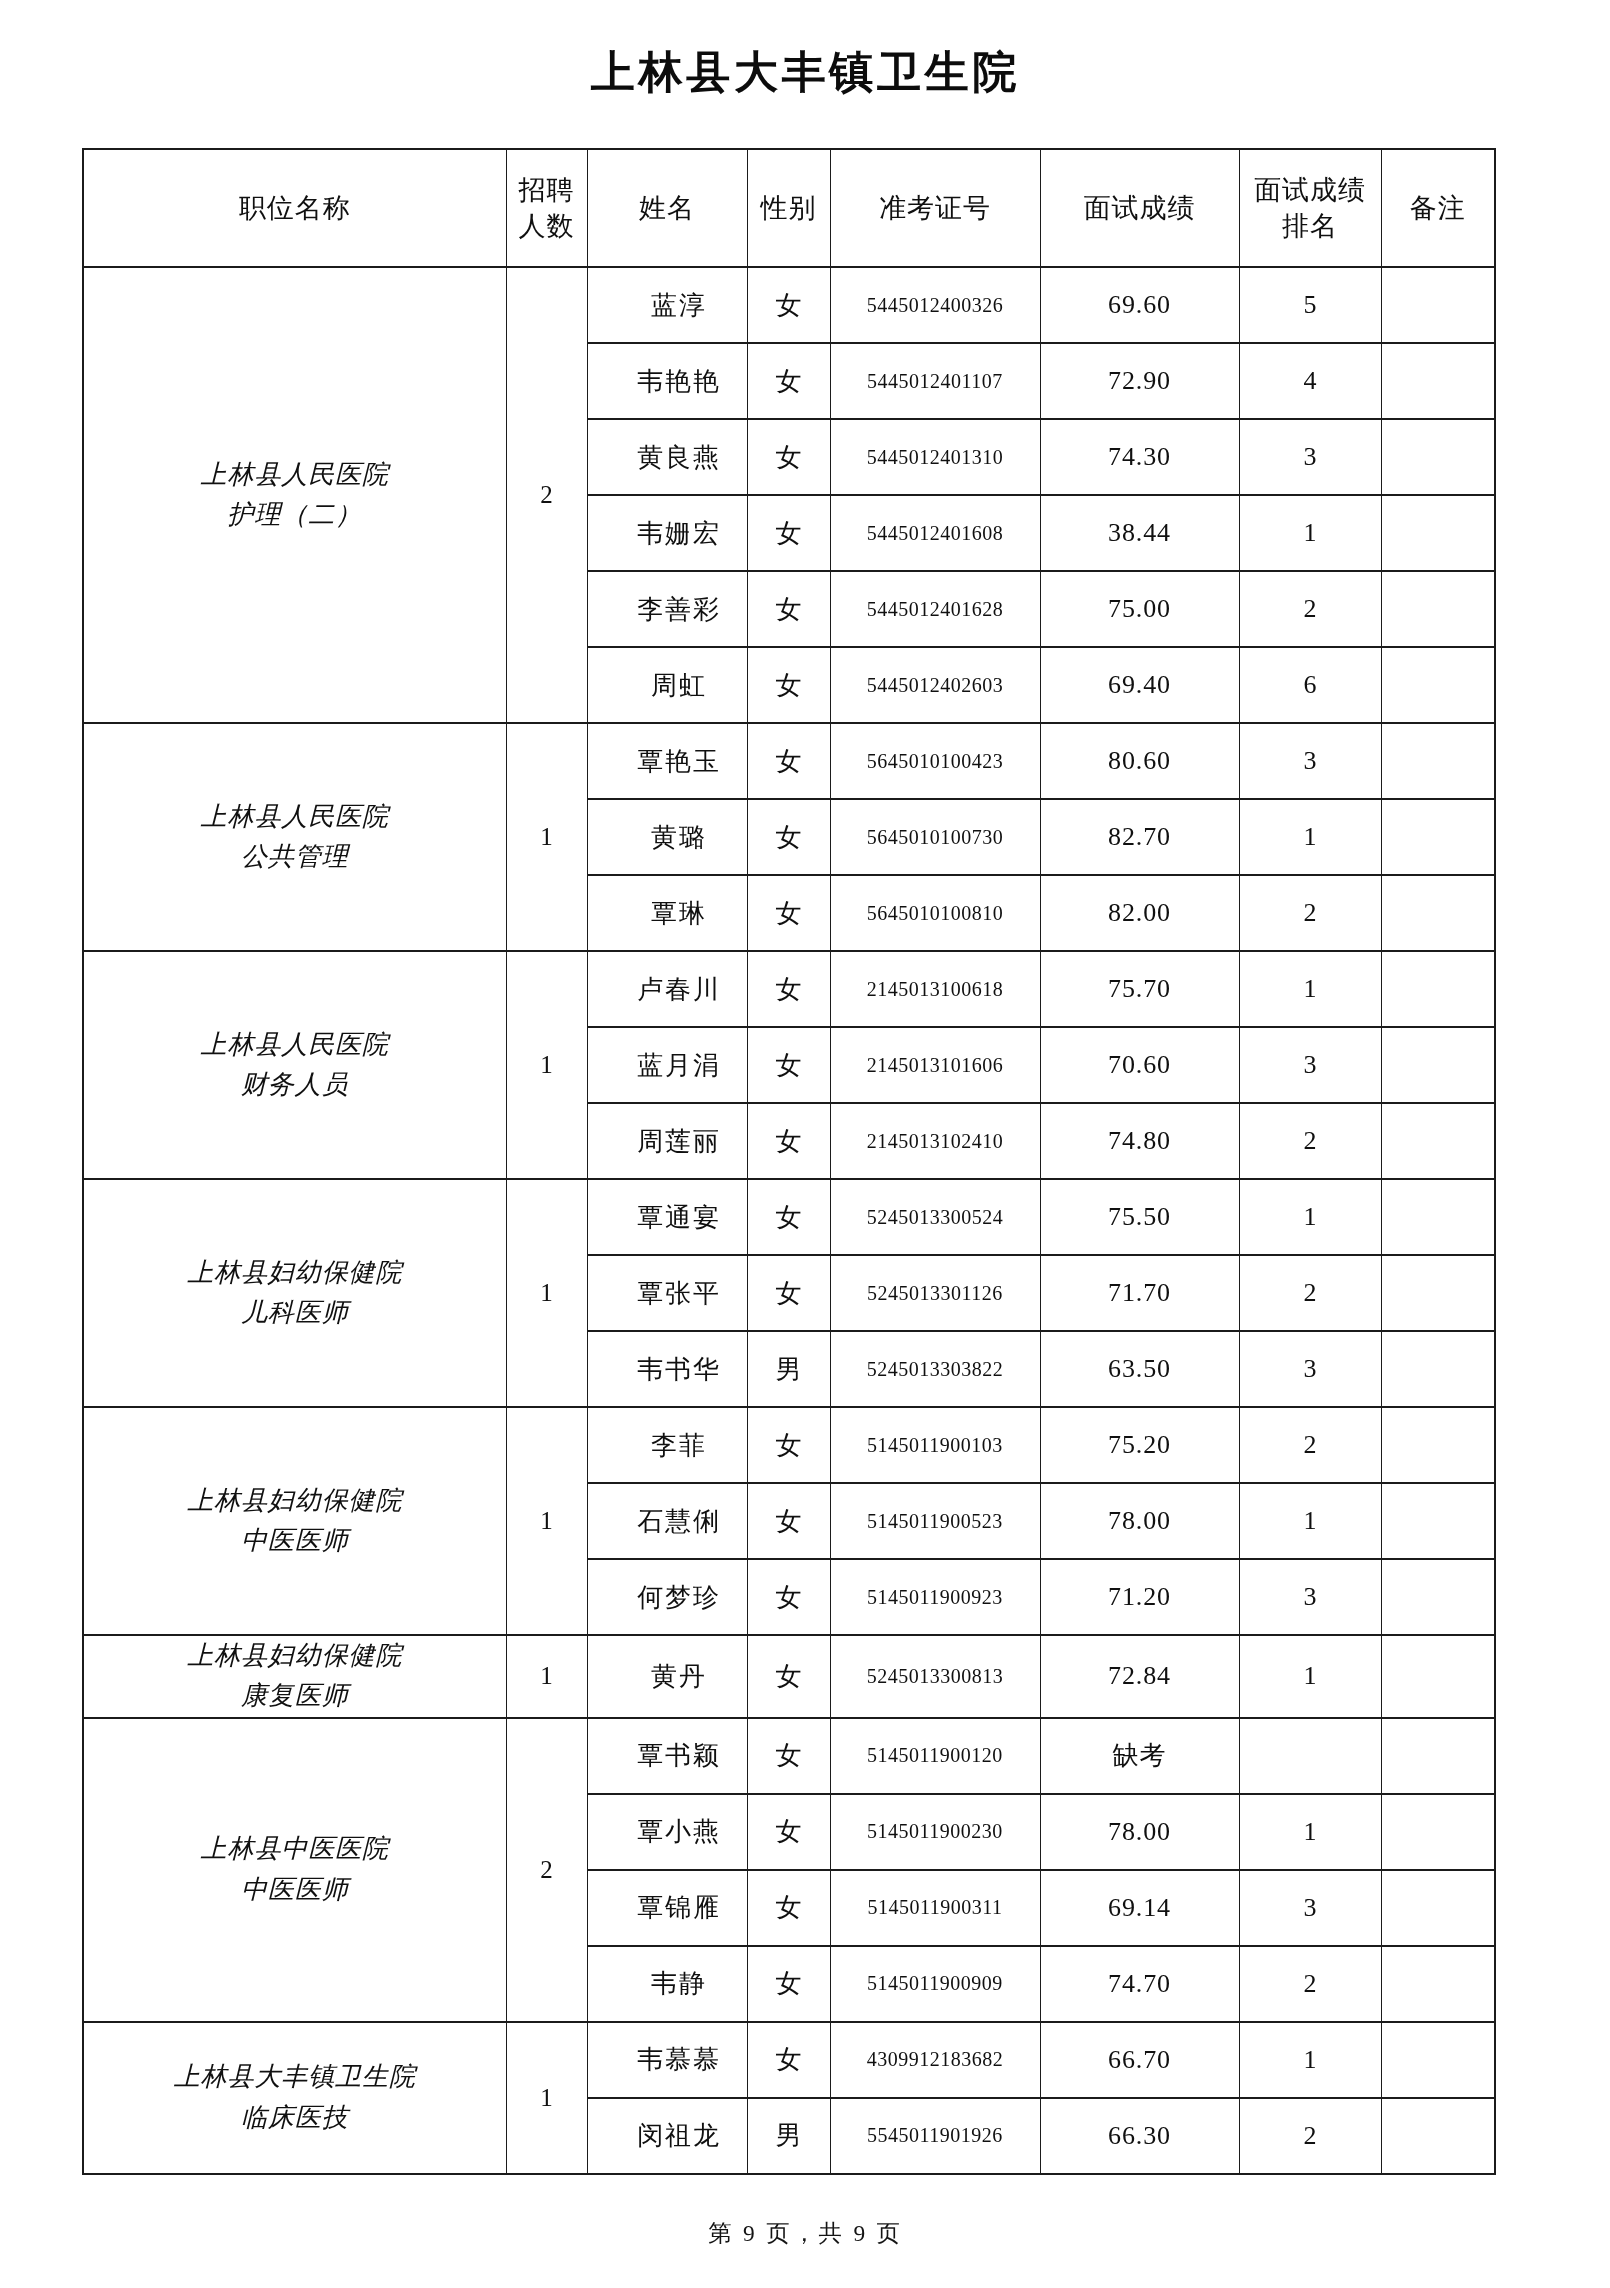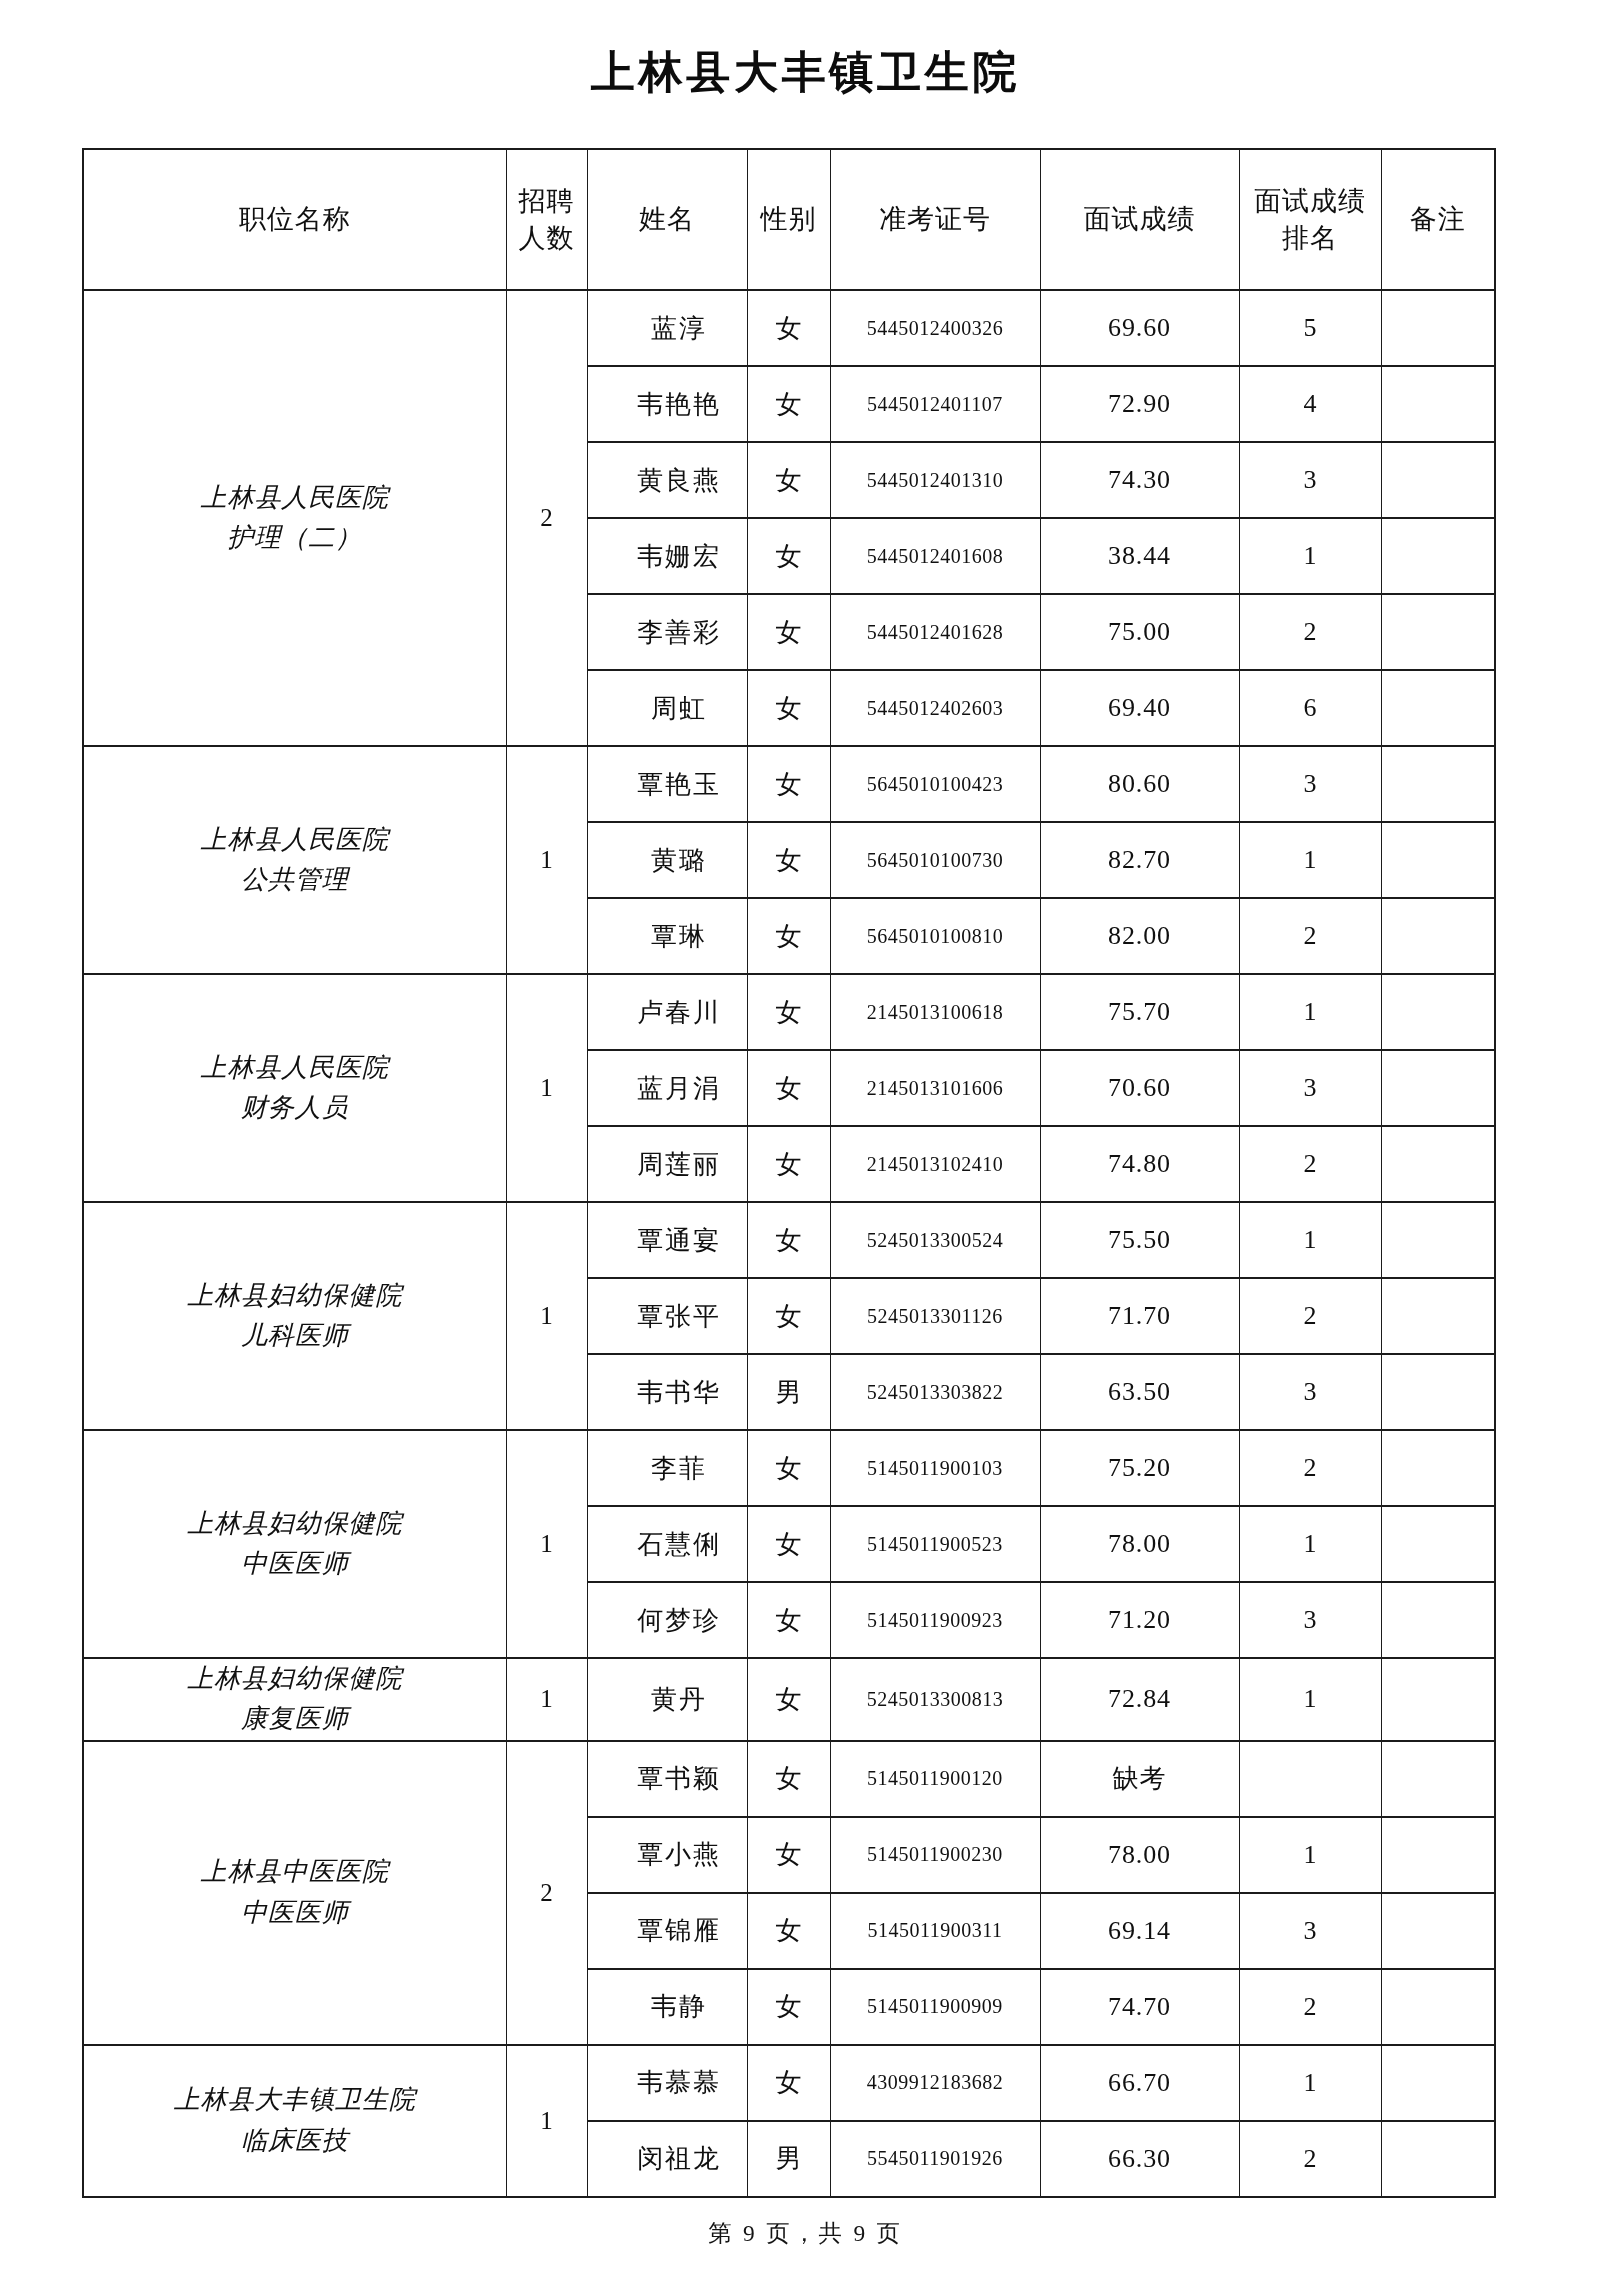--- a/index.html
+++ b/index.html
@@ -33,21 +33,21 @@
     border: 2.8px solid #1b1b1b;
   }
   th, td {
     border: solid #1b1b1b;
     border-width: 2.8px 1.9px;
     text-align: center;
     vertical-align: middle;
     padding: 0;
     overflow: hidden;
   }
-  thead tr { height: 141px; border-radius: 13px; }
+  thead tr { height: 118px; border-radius: 13px; }
   tbody tr { height: 76px; }
   th {
     font-weight: normal;
     font-size: 27px;
     white-space: pre-line;
     line-height: 1.35;
     letter-spacing: 0.9px;
   }
   td { font-size: 26px; }
   .pos-cell {

